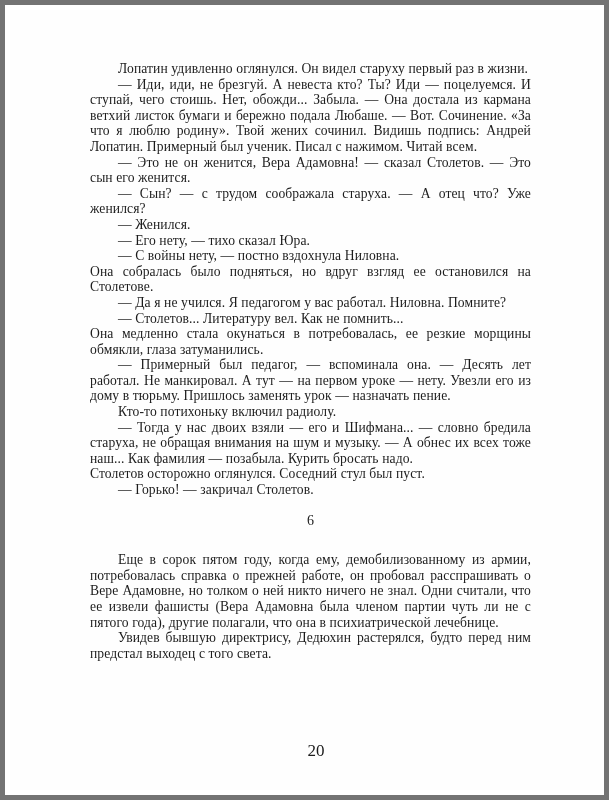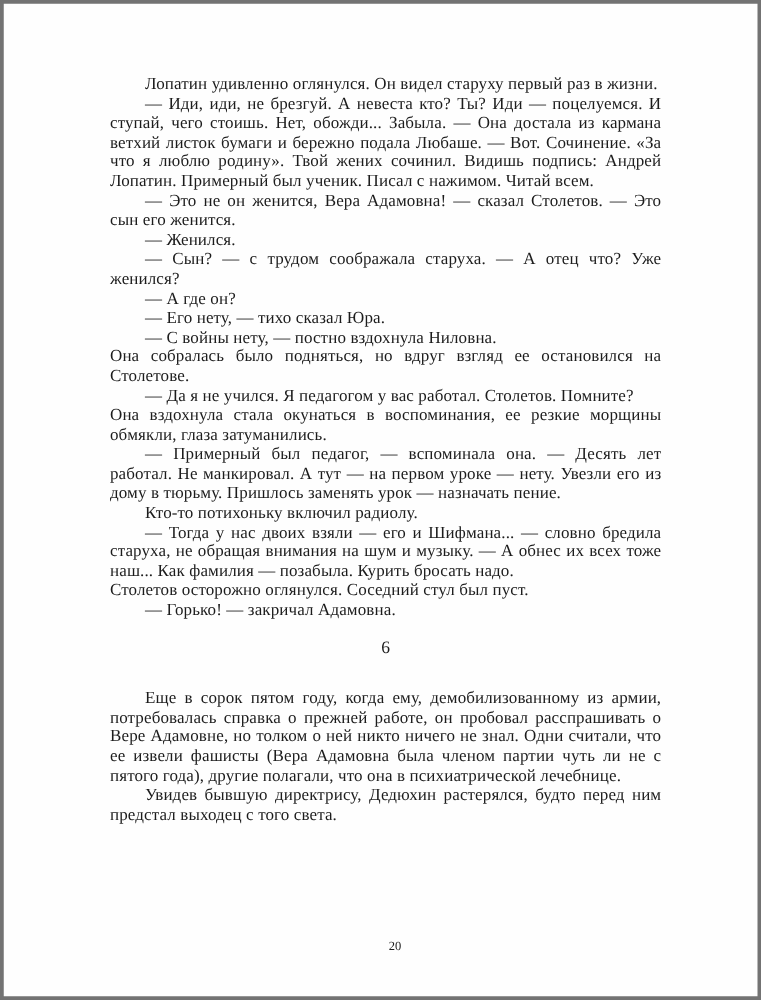--- a/index.html
+++ b/index.html
@@ -6,21 +6,21 @@
     margin: 0;
     padding: 0;
     background: #ffffff;
   }
   .page {
     position: relative;
     width: 609px;
     height: 800px;
     background: #fefefe;
     box-sizing: border-box;
-    border: 3px solid #737373;
+    border: 5px solid #737373;
     overflow: hidden;
     font-family: "Liberation Serif", "DejaVu Serif", serif;
     color: #1c1c1c;
   }
   .text {
     position: absolute;
     left: 85px;
     top: 56px;
     width: 441px;
     font-size: 13.6px;
@@ -43,46 +43,46 @@
     margin-top: 15px;
     margin-bottom: 24px;
     font-size: 14px;
   }
   .page-number {
     position: absolute;
     left: 0;
     right: 0;
     bottom: 34px;
     text-align: center;
-    font-size: 10px;
+    font-size: 17px;
     color: #1c1c1c;
     padding-left: 23px;
   }
 </style>
 </head>
 <body>
 
 <div class="page">
   <div class="text">
     <p>Лопатин удивленно оглянулся. Он видел старуху первый раз в жизни.</p>
     <p>— Иди, иди, не брезгуй. А невеста кто? Ты? Иди — поцелуемся. И ступай, чего стоишь. Нет, обожди... Забыла. — Она достала из кармана ветхий листок бумаги и бережно подала Любаше. — Вот. Сочинение. «За что я люблю родину». Твой жених сочинил. Видишь подпись: Андрей Лопатин. Примерный был ученик. Писал с нажимом. Читай всем.</p>
     <p>— Это не он женится, Вера Адамовна! — сказал Столетов. — Это сын его женится.</p>
+    <p>— Сын? — с трудом соображала старуха. — А отец что? Уже женился?</p>
     <p>— Женился.</p>
-    <p>— Сын? — с трудом соображала старуха. — А отец что? Уже женился?</p>
-    <p>— А где он?</p>
     <p>— Его нету, — тихо сказал Юра.</p>
     <p>— С войны нету, — постно вздохнула Ниловна.</p>
     <p class="flush">Она собралась было подняться, но вдруг взгляд ее остановился на Столетове.</p>
-    <p>— Да я не учился. Я педагогом у вас работал. Столетов. Помните?</p>
-    <p class="flush">Она вздохнула стала окунаться в воспоминания, ее резкие морщины обмякли, глаза затуманились.</p>
+    <p>— Да я не учился. Я педагогом у вас работал. Ниловна. Помните?</p>
+    <p>— Столетов... Литературу вел. Как не помнить...</p>
+    <p class="flush">Она медленно стала окунаться в потребовалась, ее резкие морщины обмякли, глаза затуманились.</p>
     <p>— Примерный был педагог, — вспоминала она. — Десять лет работал. Не манкировал. А тут — на первом уроке — нету. Увезли его из дому в тюрьму. Пришлось заменять урок — назначать пение.</p>
     <p>Кто-то потихоньку включил радиолу.</p>
     <p>— Тогда у нас двоих взяли — его и Шифмана... — словно бредила старуха, не обращая внимания на шум и музыку. — А обнес их всех тоже наш... Как фамилия — позабыла. Курить бросать надо.</p>
     <p class="flush">Столетов осторожно оглянулся. Соседний стул был пуст.</p>
-    <p>— Горько! — закричал Адамовна.</p>
+    <p>— Горько! — закричал Столетов.</p>
 
     <div class="section-heading">6</div>
 
     <p>Еще в сорок пятом году, когда ему, демобилизованному из армии, потребовалась справка о прежней работе, он пробовал расспрашивать о Вере Адамовне, но толком о ней никто ничего не знал. Одни считали, что ее извели фашисты (Вера Адамовна была членом партии чуть ли не с пятого года), другие полагали, что она в психиатрической лечебнице.</p>
     <p>Увидев бывшую директрису, Дедюхин растерялся, будто перед ним предстал выходец с того света.</p>
   </div>
 
   <div class="page-number">20</div>
 </div>
 

